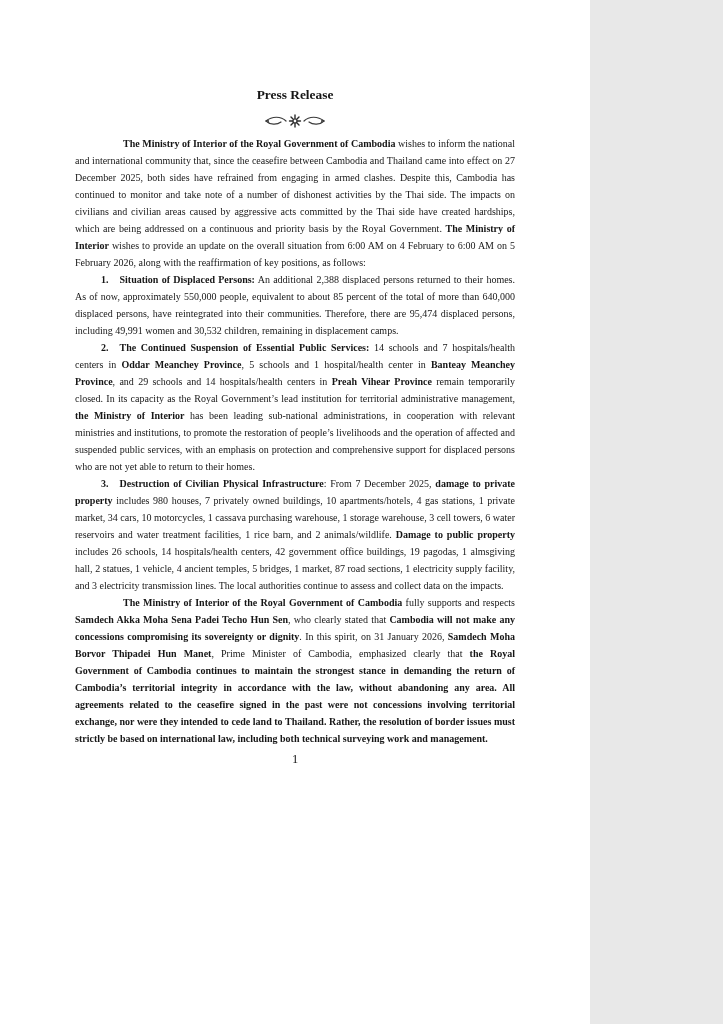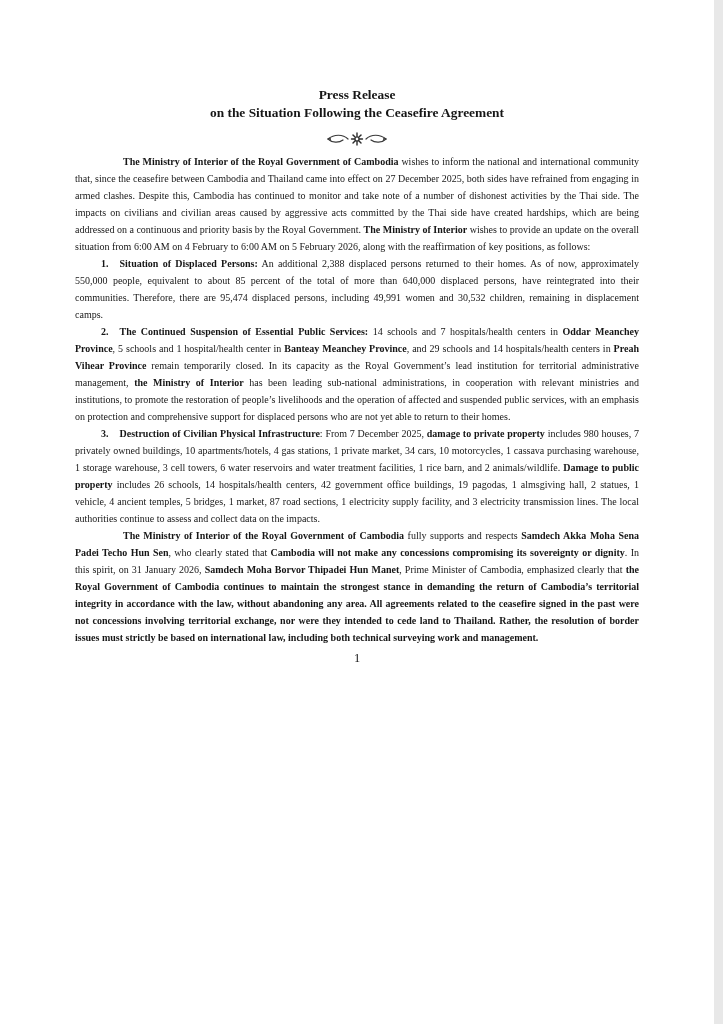--- a/index.html
+++ b/index.html
@@ -2,21 +2,21 @@
 <html><head>
 <meta charset="utf-8">
 <style>
   html, body {
     margin: 0;
     padding: 0;
     background: #e8e8e8;
   }
   .page {
     position: relative;
-    width: 714px;
+    width: 590px;
     height: 1024px;
     margin: 0;
     background: #ffffff;
     box-sizing: border-box;
     padding: 86px 75px 0 75px;
     color: #161616;
     font-family: "Liberation Serif", "DejaVu Serif", serif;
     overflow: hidden;
   }
   .title-block {
@@ -55,21 +55,20 @@
     margin-top: 5px;
   }
 </style>
 </head>
 <body>
 
 <div class="page">
 
   <header class="title-block">
     <div class="title-line">Press Release</div>
-    <div class="title-line">on the Situation Following the Ceasefire Agreement</div>
   </header>
 
   <div class="ornament">
     <svg width="66" height="16" viewBox="0 0 66 16" aria-hidden="true">
       <g stroke="#3a3a3a" stroke-width="1.2" fill="none" stroke-linecap="round">
         <path d="M24 8 C19 3, 10 3, 4 8 C8 12, 15 12, 19 9"></path>
         <path d="M4 8 C6 6.5, 7 7.5, 6 9"></path>
         <path d="M42 8 C47 3, 56 3, 62 8 C58 12, 51 12, 47 9"></path>
         <path d="M62 8 C60 6.5, 59 7.5, 60 9"></path>
       </g>

